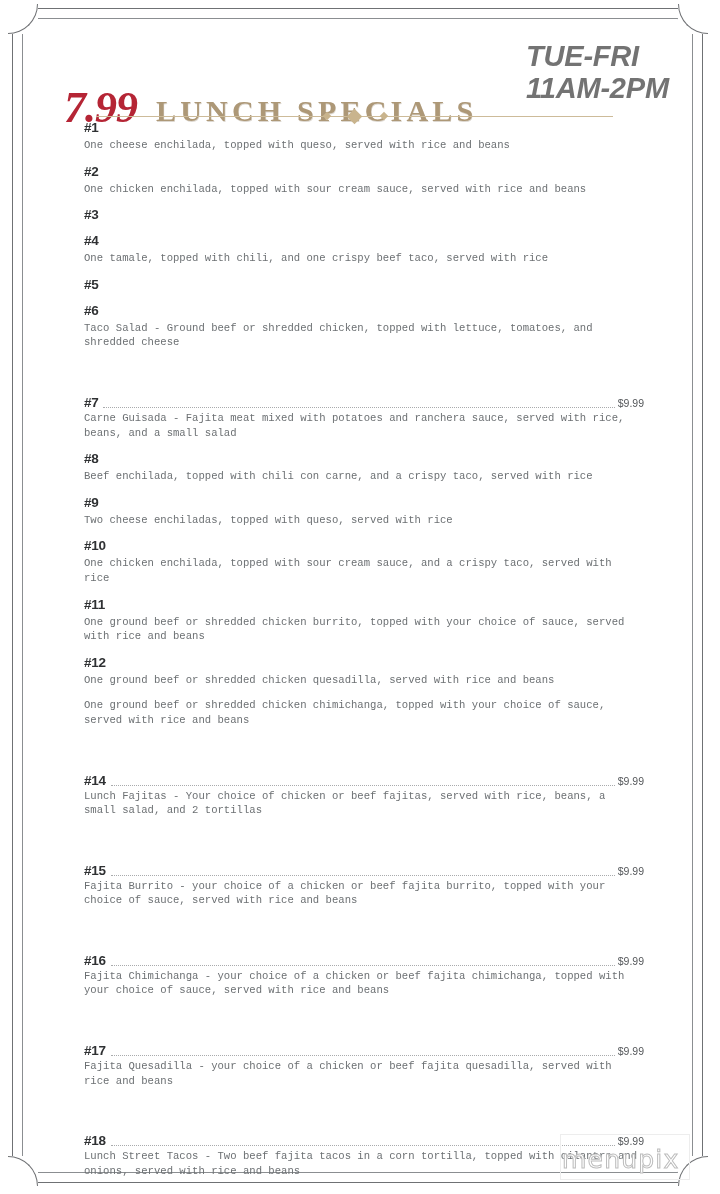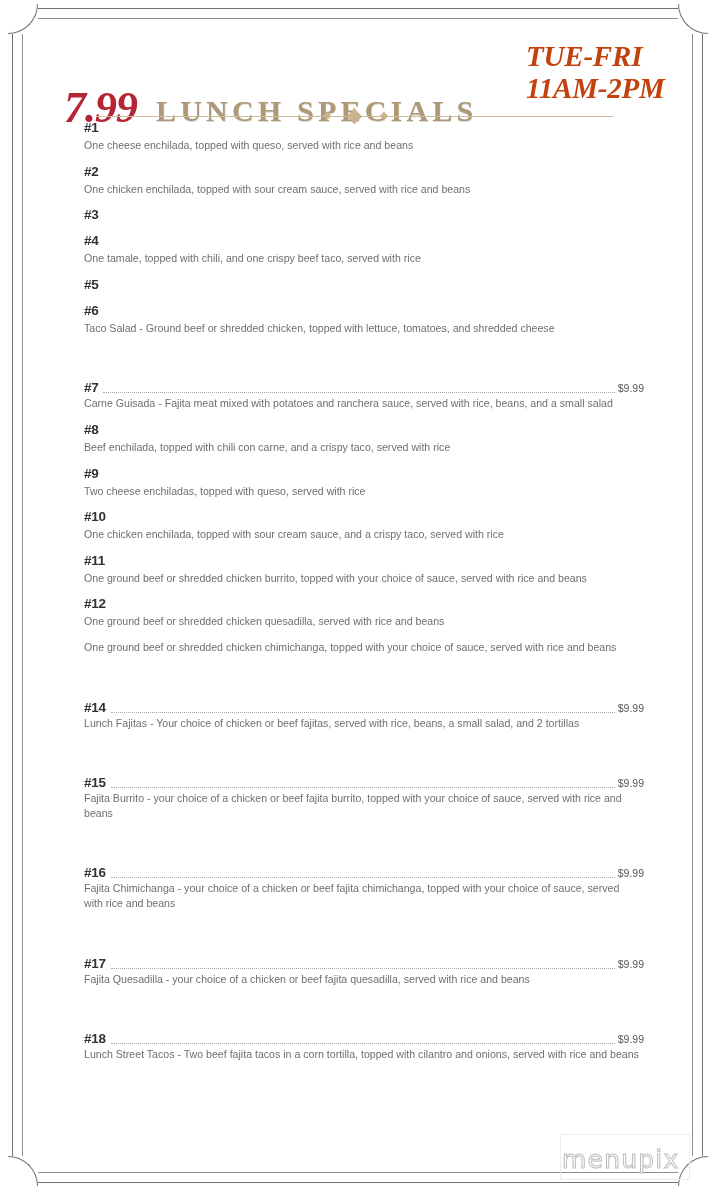--- a/index.html
+++ b/index.html
@@ -96,26 +96,26 @@
     letter-spacing: 4.2px;
     color: #ad9877;
     text-shadow: 0.6px 0.6px 0 rgba(120,100,70,0.25);
   }
   .hours {
     position: absolute;
     right: 26px;
     top: 6px;
     width: 168px;
     text-align: left;
-    font-family: Liberation Serif, serif;
+    font-family: Liberation Sans, sans-serif;
     font-style: italic;
     font-weight: bold;
     font-size: 29px;
     line-height: 32px;
-    color: #c2410c;
+    color: #737373;
     letter-spacing: -0.2px;
   }
   .hours span { display: block; }
 
   
   .rule-wrap {
     position: absolute;
     left: 96px;
     top: 110px;
     width: 517px;
@@ -172,21 +172,21 @@
   .item-price {
     flex: 0 0 auto;
     font-family: "Liberation Sans", sans-serif;
     font-size: 10.5px;
     line-height: 13px;
     color: #55585b;
     white-space: nowrap;
     margin-top: 36px;
   }
   .item-desc {
-    font-family: Liberation Sans, sans-serif;
+    font-family: Liberation Mono, monospace;
     font-size: 10.6px;
     line-height: 14.6px;
     color: #6c7073;
     max-width: 556px;
   }
 
   
   .item.priced .item-head { margin-bottom: 1px; }
 
   

